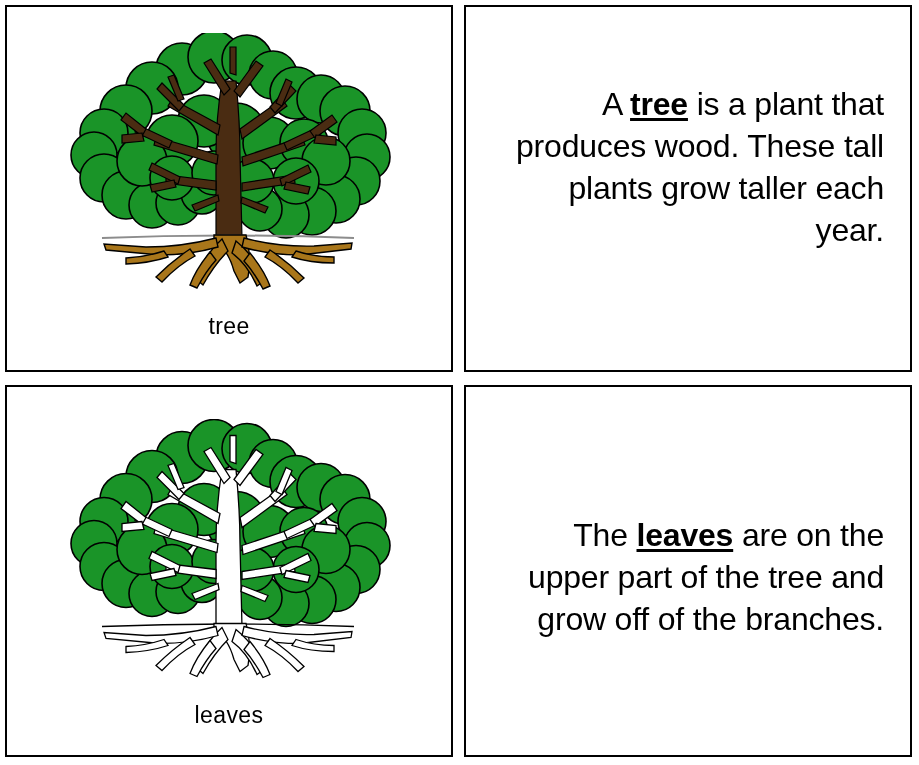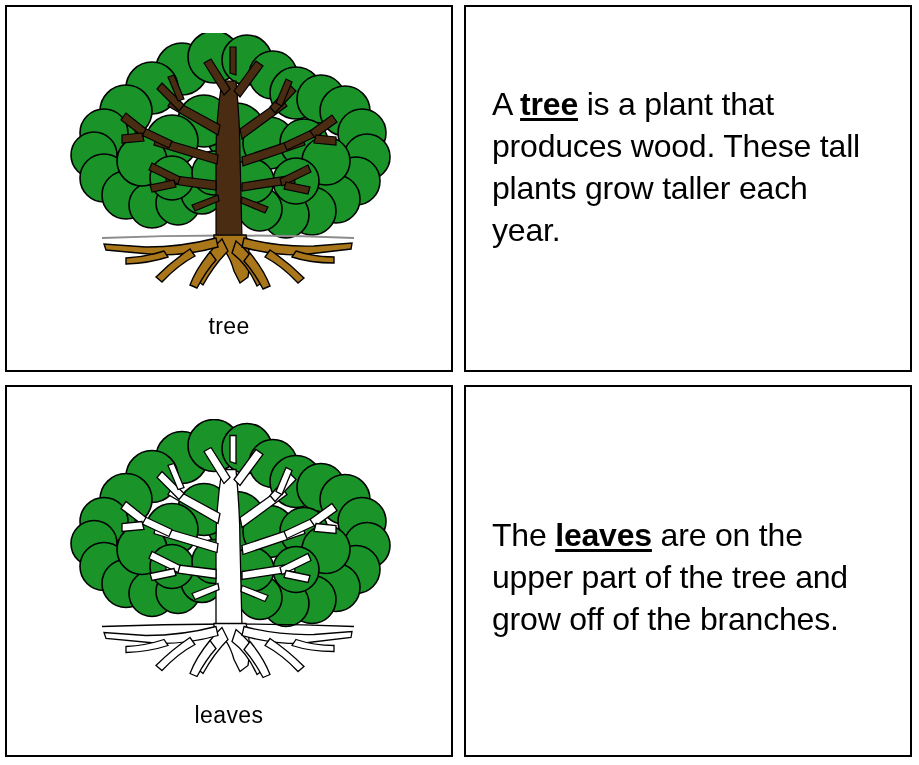--- a/index.html
+++ b/index.html
@@ -69,21 +69,21 @@
     justify-content: center;
     padding: 0 26px;
     box-sizing: border-box;
   }
   .card-sentence {
     font-family: "Liberation Sans", sans-serif;
     font-size: 32px;
     font-weight: 400;
     line-height: 42px;
     color: #000000;
-    text-align: left;
+    text-align: right;
     letter-spacing: -0.2px;
     max-width: 400px;
   }
   .card-sentence .key {
     font-weight: 700;
     text-decoration: underline;
     text-decoration-thickness: 3px;
     text-underline-offset: 3px;
   }
   .sentence-shift-up { transform: translateY(-22px); }

